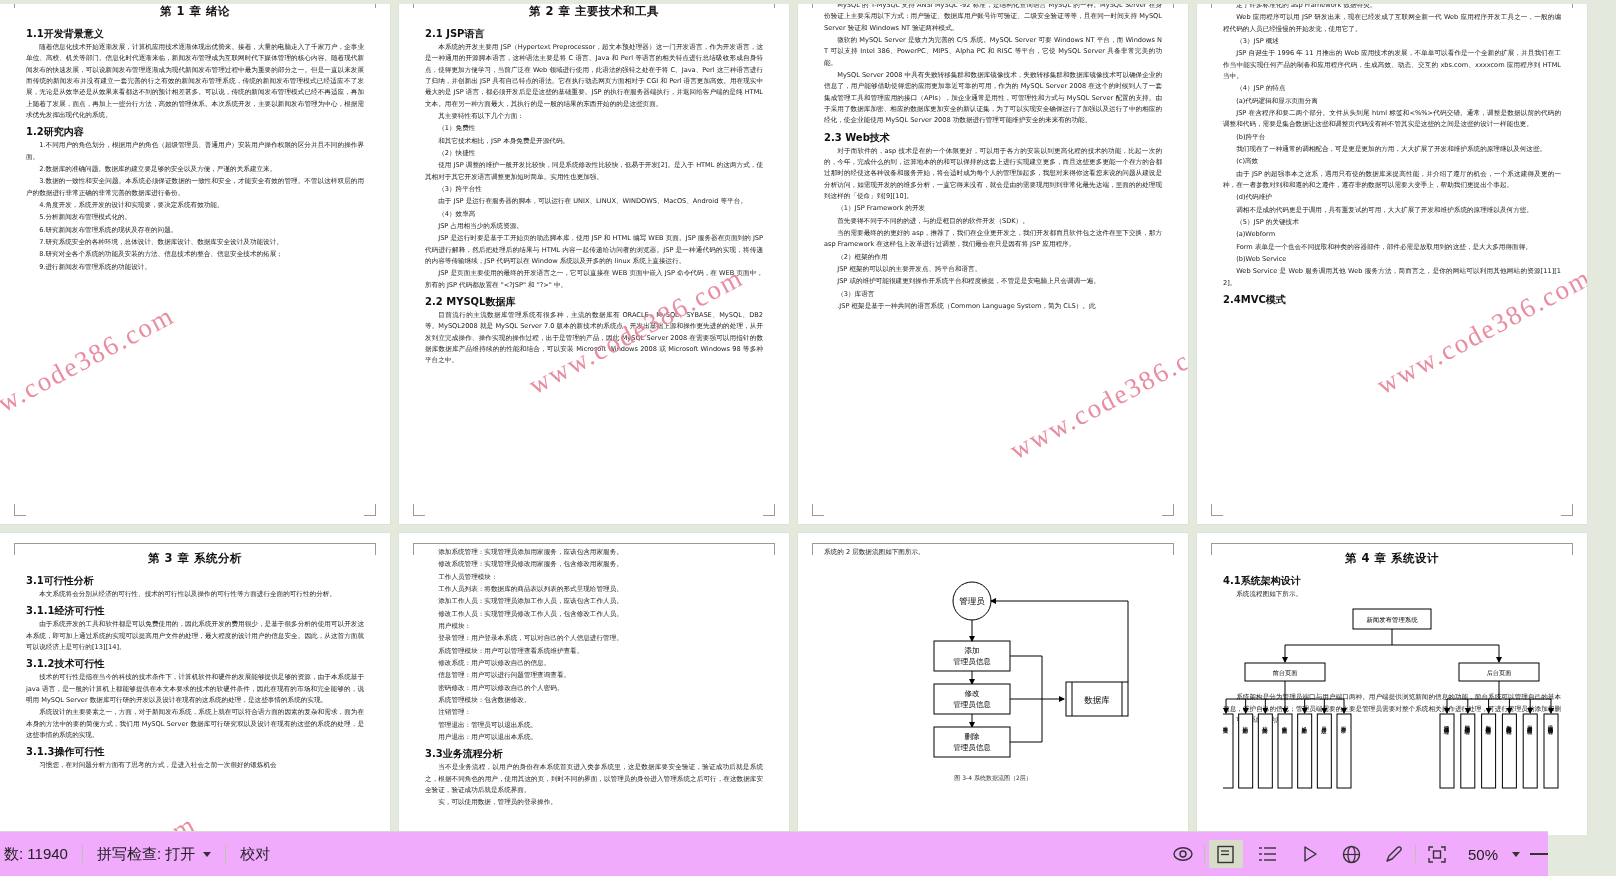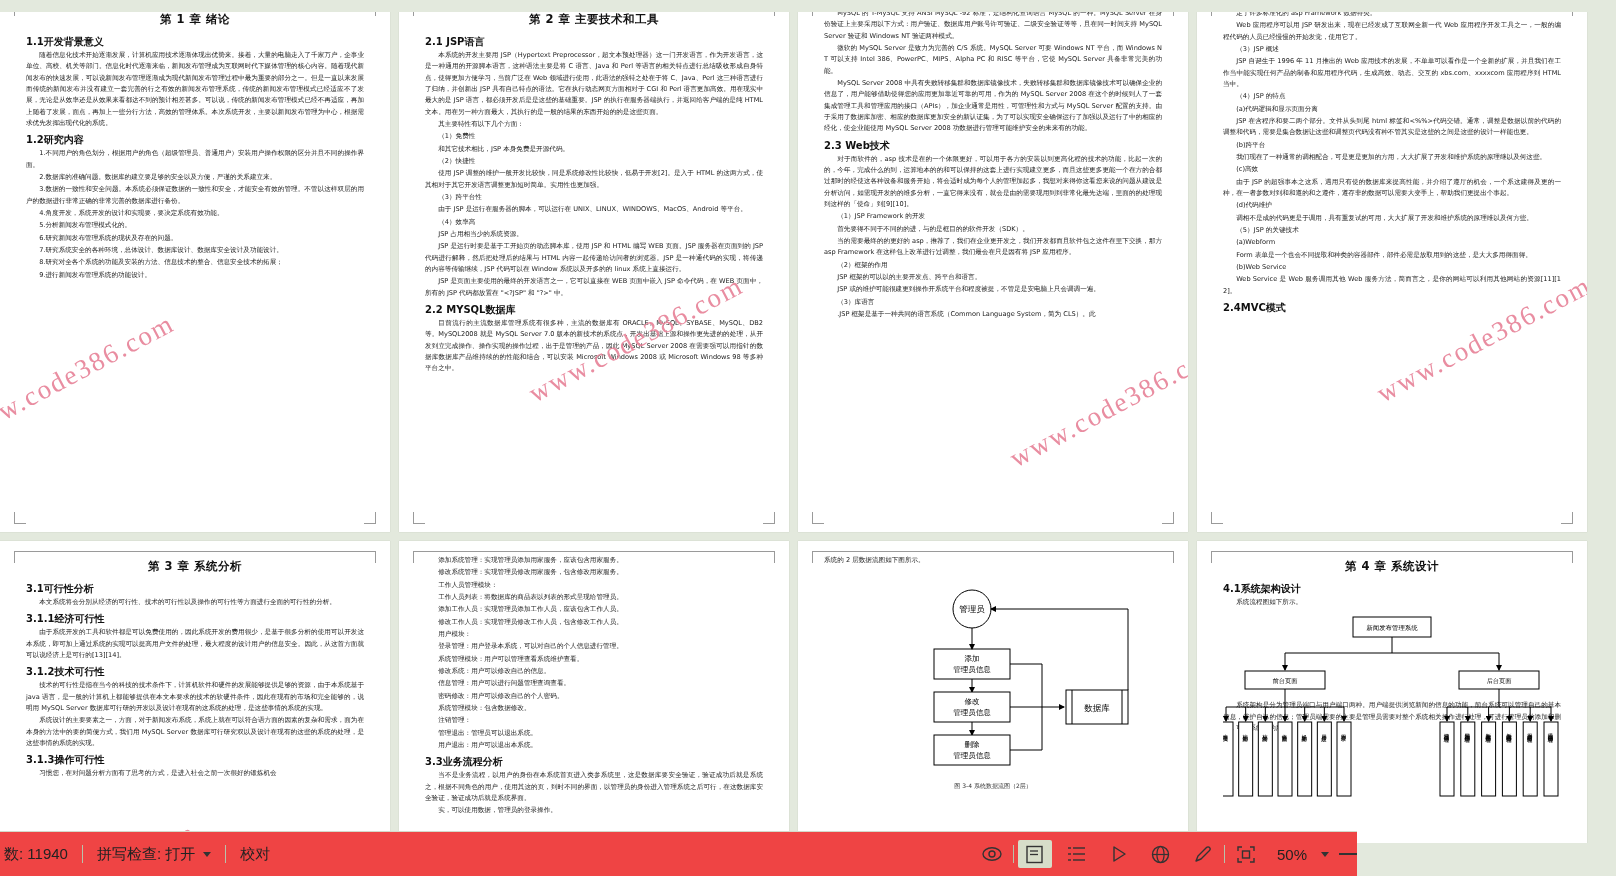--- a/index.html
+++ b/index.html
@@ -6,21 +6,21 @@
   html, body {
     width: 1616px; height: 876px;
     overflow: hidden;
     font-family: "Liberation Sans", "DejaVu Sans", sans-serif;
     background: #e3e9dd;
   }
   #app { position: relative; width: 1616px; height: 876px; }
 
   
   #canvas {
-    position: absolute; left: 0; top: 12px;
+    position: absolute; left: 0; top: 4px;
     width: 1616px; height: 831px;
     background: #e3e9dd;
     overflow: hidden;
   }
   .page-grid {
     position: absolute; left: 0; top: -18px;
     width: 1616px; height: 1100px;
     display: grid;
     grid-template-columns: repeat(4, 390px);
     grid-template-rows: 538px 538px;
@@ -96,22 +96,22 @@
     position: absolute; left: 0; right: 0; bottom: -4px;
     text-align: center; font-size: 6px; color: #333;
     font-family: "DejaVu Sans", sans-serif;
   }
   
   .tree-wrap { position: absolute; left: 0; right: 0; top: 58px; height: 200px; }
 
   
   #statusbar {
     position: absolute; left: 0; bottom: 0;
-    width: 1357px; height: 45px;
-    background: #ef4444;
+    width: 1548px; height: 45px;
+    background: #f0abfc;
     border-top: 1px solid #d4dac9;
     display: flex; align-items: center;
     font-size: 15px; color: #222;
   }
   .sb-left { display: flex; align-items: center; height: 100%; padding-left: 0; }
   .sb-right { margin-left: auto; display: flex; align-items: center; height: 100%; }
   .sb-item {
     display: flex; align-items: center; gap: 6px;
     padding: 0 14px; height: 28px;
     white-space: nowrap;

